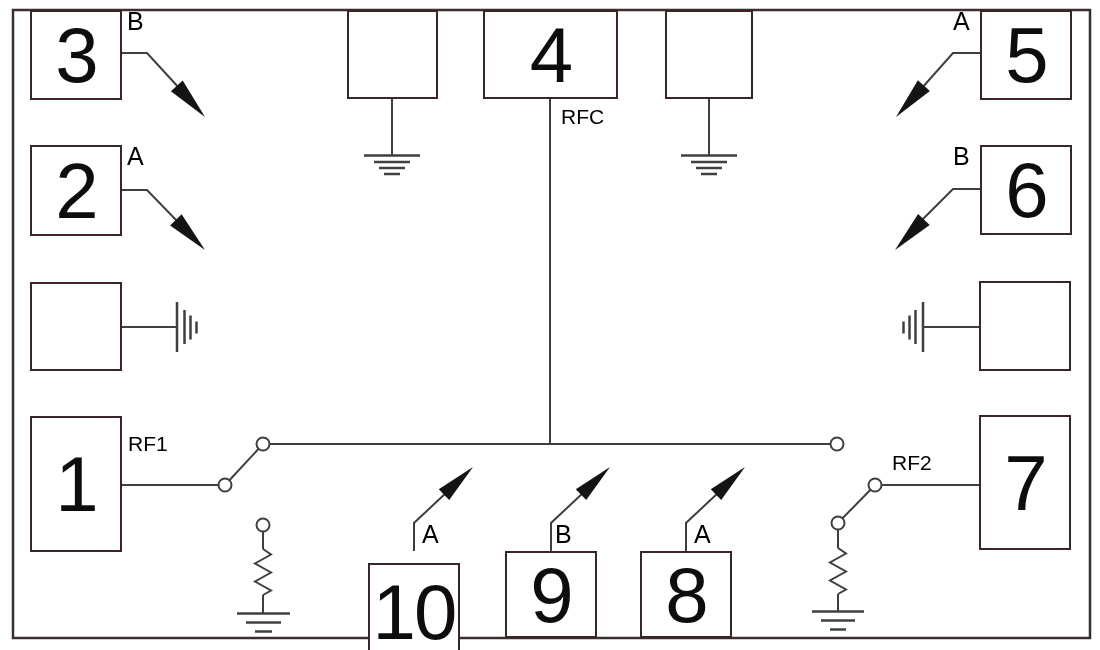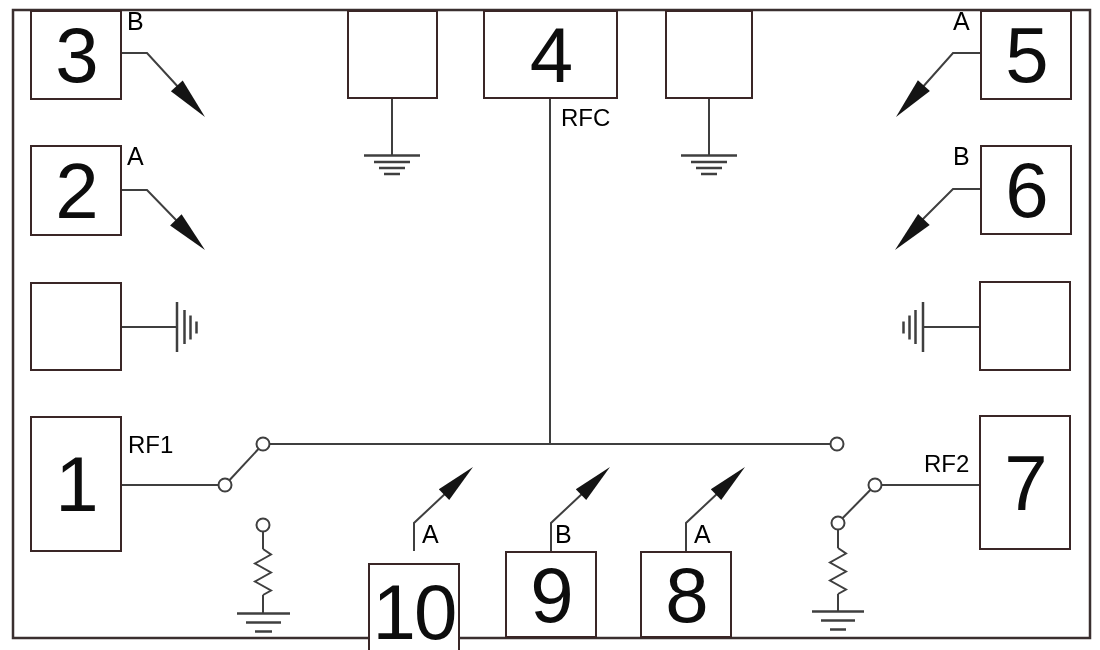--- a/index.html
+++ b/index.html
@@ -25,21 +25,21 @@
     background:#fff;
     display:flex;align-items:center;justify-content:center;
     font-size:78px;line-height:1;color:#0d0d0d;
     letter-spacing:-2px;
   }
   .lbl{
     position:absolute;
     font-size:25px;color:var(--text);line-height:1.1;
     white-space:nowrap;
   }
-  .lbl.port{font-size:24px;}
+  .lbl.port{font-size:21px;}
 </style>
 </head>
 <body>
 
 <div class="stage">
 
   <svg width="1100" height="650" viewBox="0 0 1100 650">
 
     <rect x="13" y="10" width="1077" height="628" fill="none" stroke="#3a2f2f" stroke-width="2.5"></rect>
 
@@ -190,20 +190,20 @@
   <div class="box" style="left:640px;top:551px;width:92px;height:87px">
       <span>8</span>
     </div>
 
   <div class="lbl" style="left:127px;top:8px">B</div>
   <div class="lbl" style="left:127px;top:143px">A</div>
   <div class="lbl" style="left:953px;top:8px">A</div>
   <div class="lbl" style="left:953px;top:143px">B</div>
 
   <div class="lbl port" style="left:128px;top:432px">RF1</div>
-  <div class="lbl port" style="left:924px;top:451px">RF2</div>
+  <div class="lbl port" style="left:892px;top:451px">RF2</div>
   <div class="lbl port" style="left:561px;top:105px">RFC</div>
 
   <div class="lbl" style="left:422px;top:521px">A</div>
   <div class="lbl" style="left:555px;top:521px">B</div>
   <div class="lbl" style="left:694px;top:521px">A</div>
 
 </div>
 
 </body></html>

